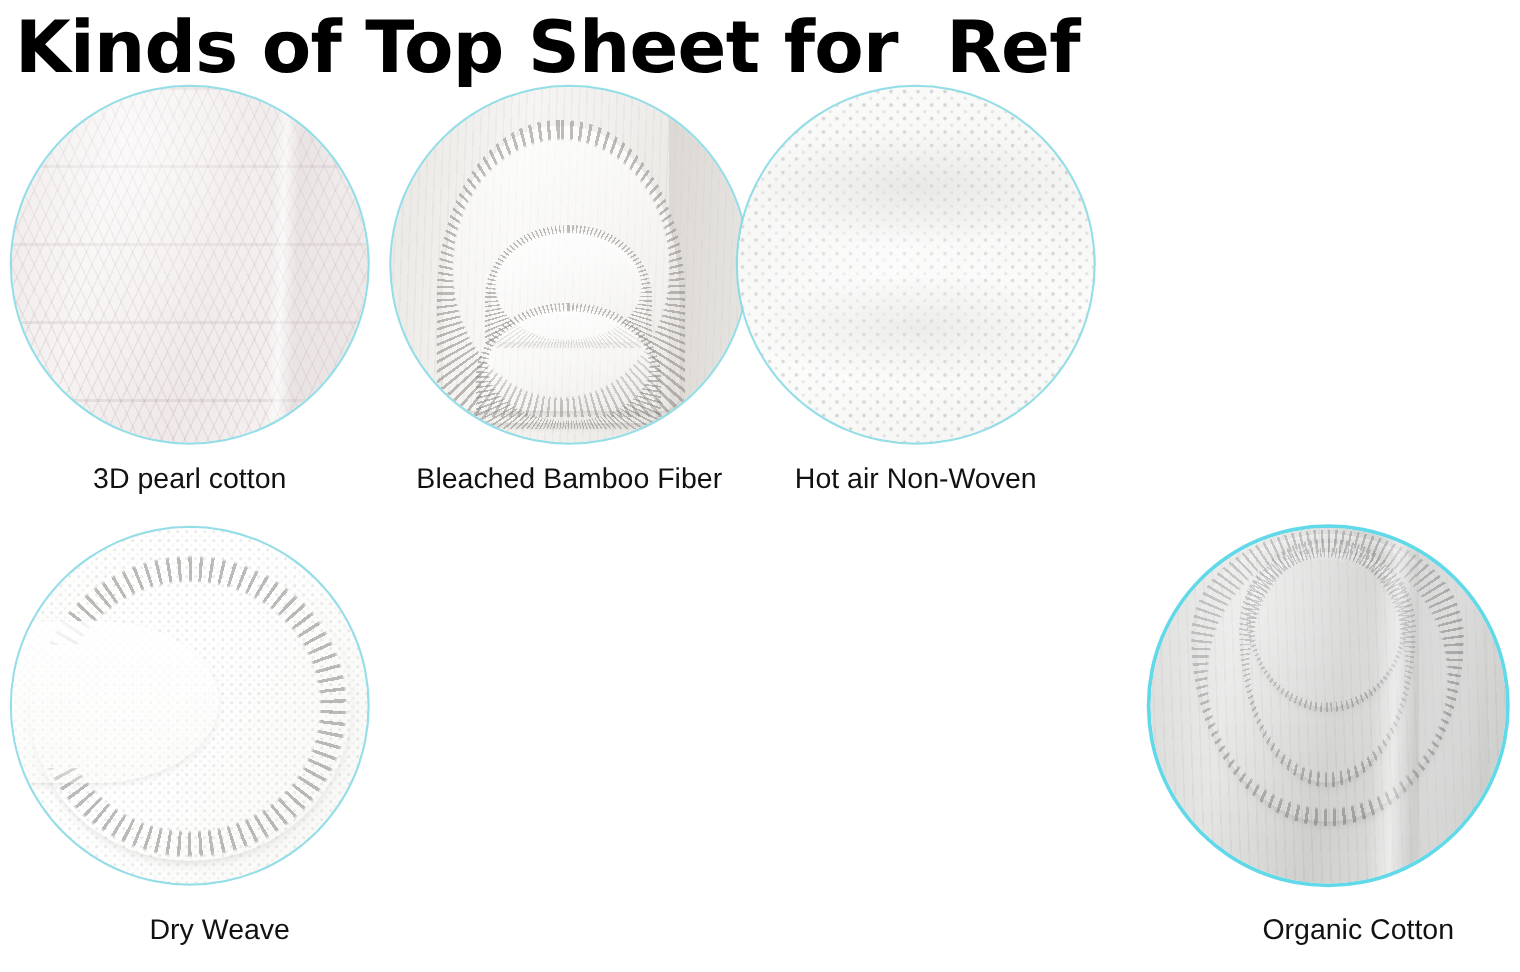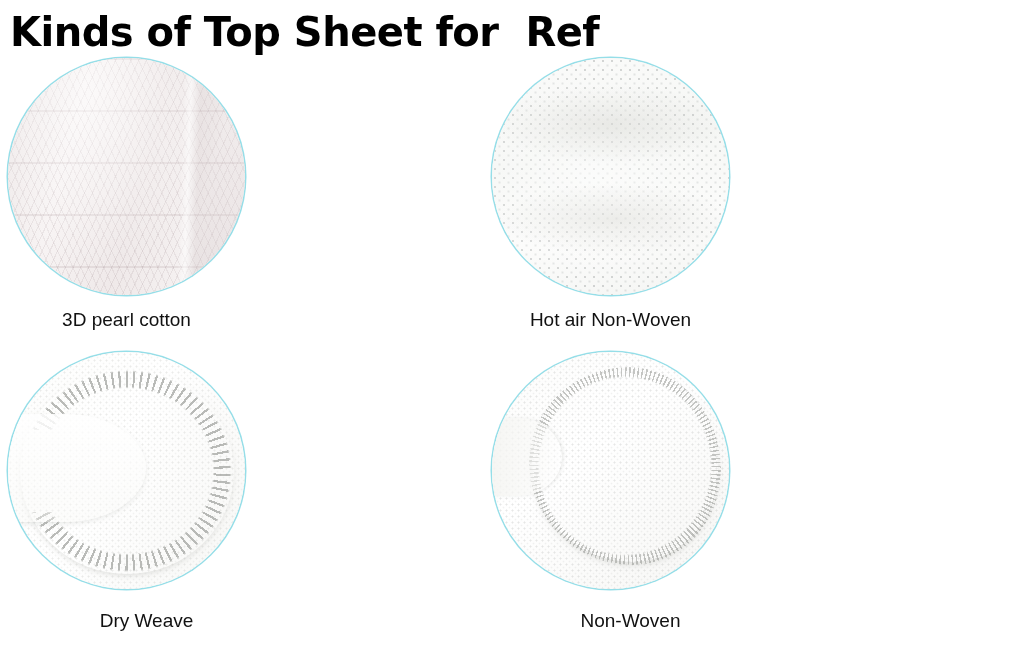--- a/index.html
+++ b/index.html
@@ -15,21 +15,21 @@
     font-family: "Liberation Sans", sans-serif;
     -webkit-font-smoothing: antialiased;
   }
 
   
   #page-title {
     position: absolute;
     left: 10px;
     top: 8px;
     font-family: "DejaVu Sans", sans-serif;
-    font-size: 40px;
+    font-size: 48px;
     font-weight: bold;
     letter-spacing: -0.5px;
     color: #000000;
     white-space: pre;
     z-index: 5;
     line-height: 48px;
   }
 
   
   #swatch-grid {
@@ -352,44 +352,57 @@
 
 <div id="swatch-grid">
 
   <div class="swatch-cell row0 col0">
     <div class="swatch-circle">
       <div class="fabric f-pearl"></div>
     </div>
     <div class="swatch-label">3D pearl cotton</div>
   </div>
 
+  <div class="swatch-cell row0 col1">
+    <div class="swatch-circle">
+      <div class="fabric f-bbamboo">
+        <div class="bb-side"></div>
+        <div class="emb-arch bb-a1"></div>
+        <div class="emb-arch bb-a2"></div>
+        <div class="emb-arch bb-a3"></div>
+      </div>
+    </div>
+    <div class="swatch-label">Bleached Bamboo Fiber</div>
+  </div>
 
   <div class="swatch-cell row0 col2">
     <div class="swatch-circle">
       <div class="fabric f-hotair"></div>
     </div>
     <div class="swatch-label">Hot air Non-Woven</div>
   </div>
 
 
   <div class="swatch-cell row1 col0">
     <div class="swatch-circle">
       <div class="fabric f-dryweave">
         <div class="dw-curve"></div>
         <div class="dw-inner"></div>
       </div>
     </div>
     <div class="swatch-label">Dry Weave</div>
   </div>
 
 
-  <div class="swatch-cell row1 col2">
-    <div class="swatch-circle">
-      <div class="fabric f-nonwoven">
-        <div class="nw-blob"></div>
-        <div class="nw-notch"></div>
+
+  <div class="swatch-cell row1 col3">
+    <div class="swatch-circle strong-ring">
+      <div class="fabric f-organic">
+        <div class="oc-fold"></div>
+        <div class="oc-arc oc-a1"></div>
+        <div class="oc-arc oc-a2"></div>
+        <div class="oc-arc oc-a3"></div>
       </div>
     </div>
-    <div class="swatch-label">Non-Woven</div>
+    <div class="swatch-label">Organic Cotton</div>
   </div>
 
-
 </div>
 
 </body></html>

